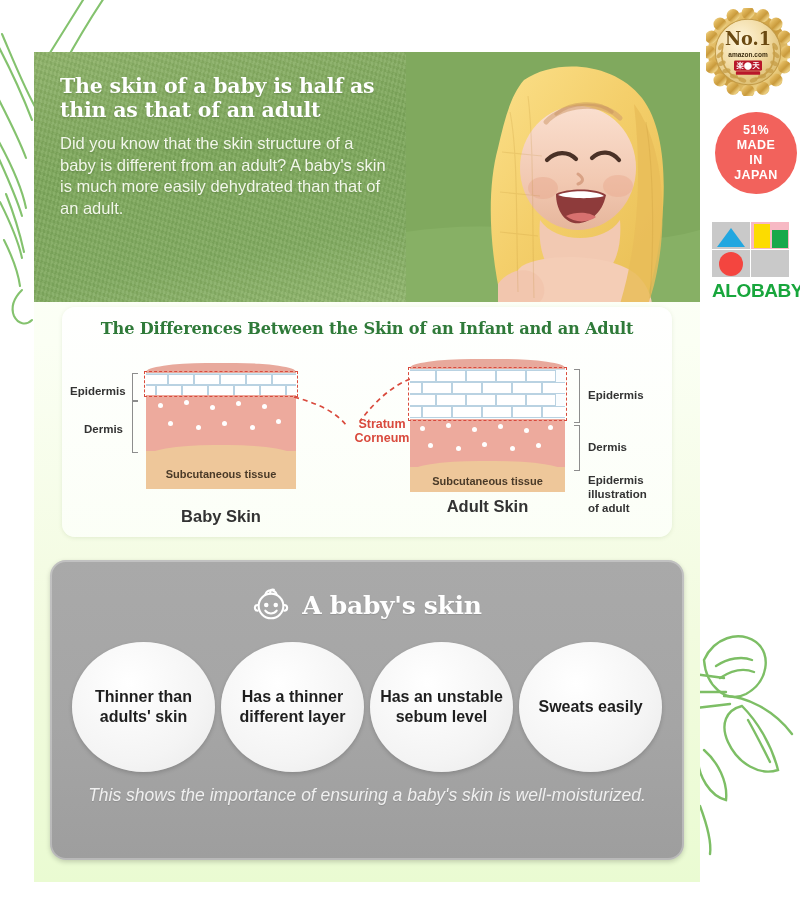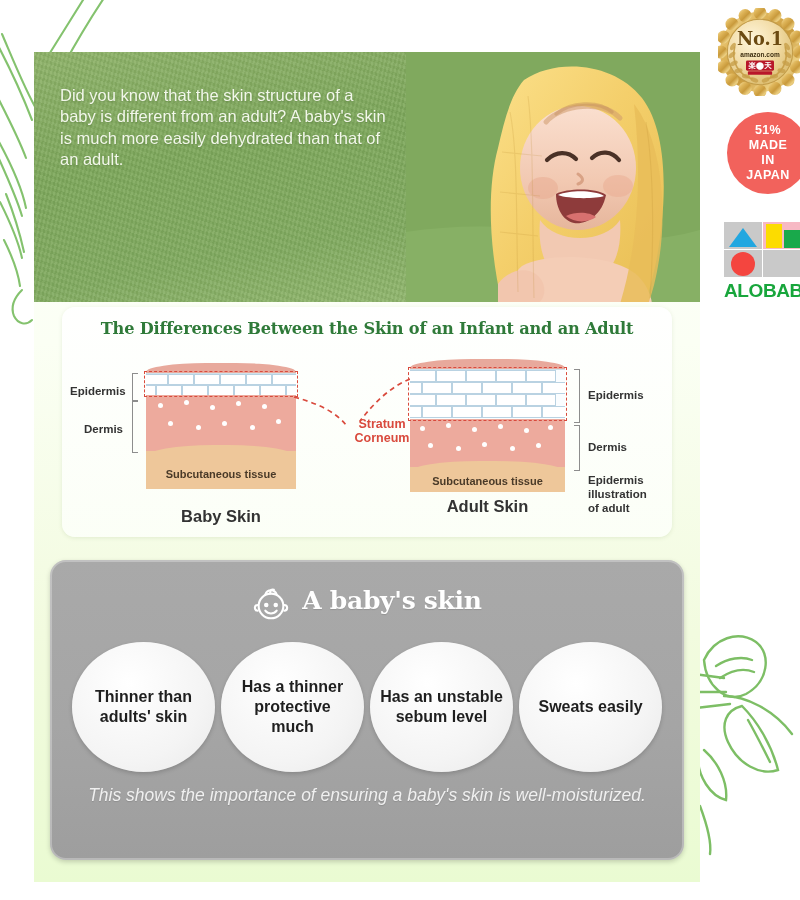--- a/index.html
+++ b/index.html
@@ -97,42 +97,42 @@
   }
   #bio-note{position:absolute;font-size:11.5px;font-weight:bold;color:#333;line-height:1.22;}
 
   
   #gray-panel{
     position:absolute;left:16px;top:508px;width:634px;height:300px;
     background:linear-gradient(180deg,#a9a9a9 0%,#a5a5a5 55%,#9e9e9e 100%);
     border-radius:16px;z-index:6;
     box-shadow:0 2px 5px rgba(0,0,0,.18), inset 0 0 0 2px rgba(255,255,255,.28);
   }
-  #gray-head{display:flex;align-items:flex-start;justify-content:center;gap:12px;margin-top:26px;}
+  #gray-head{display:flex;align-items:center;justify-content:center;gap:12px;margin-top:26px;}
   #gray-title{
     color:#fff;font-family:"DejaVu Serif", serif;font-weight:bold;font-size:25px;letter-spacing:-.3px;
     text-shadow:0 1px 1px rgba(0,0,0,.12);
   }
   #circles{position:absolute;left:22px;top:82px;width:590px;height:130px;display:flex;justify-content:space-between;}
   .bubble{
     width:143px;height:130px;border-radius:50%;
     background:radial-gradient(ellipse at 40% 32%, #ffffff 0%, #f4f4f4 62%, #e9e9e9 100%);
     box-shadow:0 2px 4px rgba(0,0,0,.17);
     display:flex;align-items:center;justify-content:center;text-align:center;
     color:#1f1f1f;font-weight:bold;font-size:16px;line-height:1.26;
     box-sizing:border-box;padding:0 10px;
   }
   #gray-foot{
     position:absolute;left:0;top:224px;width:634px;text-align:center;
     color:#f0f0f0;font-style:italic;font-size:17.5px;line-height:1.28;
     text-shadow:0 1px 1px rgba(0,0,0,.13);
   }
 
   
-  #rail{position:absolute;right:0;top:0;width:100px;height:320px;z-index:20;}
+  #rail{position:absolute;right:12px;top:0;width:100px;height:320px;z-index:20;}
   #medal{position:absolute;left:18px;top:8px;width:84px;height:88px;}
   #japan-badge{
     position:absolute;left:27px;top:112px;width:82px;height:82px;border-radius:50%;
     background:#f2625c;display:flex;flex-direction:column;align-items:center;justify-content:center;
     color:#fff;font-weight:bold;font-size:12.5px;line-height:1.22;letter-spacing:.4px;
   }
   #alobaby{position:absolute;left:24px;top:222px;width:90px;height:82px;}
   #alobaby-mark{position:relative;width:78px;height:56px;}
   .sq{position:absolute;width:38px;height:27px;}
   #alobaby-word{
@@ -236,20 +236,21 @@
           <path d="M122 44 C128 92 126 170 128 246"></path>
           <path d="M240 70 C248 120 248 190 244 246"></path>
           <path d="M96 100 L136 104"></path>
             <path d="M94 140 L134 144"></path>
             <path d="M94 180 L132 184"></path>
         </g>
       </g>
     </svg>
 
     <div id="hero-text">
+      <div class="h-line" id="h-title-1">The skin of a baby is half as thin as that of an adult</div>
       <div id="hero-body">Did you know that the skin structure of a baby is different from an adult? A baby's skin is much more easily dehydrated than that of an adult.</div>
     </div>
   </div>
 
   <div id="diagram-card">
     <div id="diagram-title">The Differences Between the Skin of an Infant and an Adult</div>
 
     <div id="diagram-body">
 
       <span class="lbl" style="left:8px;top:38px;">Epidermis</span>
@@ -381,21 +382,21 @@
           <circle cx="15" cy="20" r="1.3" fill="#ffffff"></circle>
           <circle cx="25" cy="20" r="1.3" fill="#ffffff"></circle>
           <path d="M14 26 C17 30 23 30 26 26"></path>
         </g>
       </svg>
       <div id="gray-title">A baby's skin</div>
     </div>
 
     <div id="circles">
       <div class="bubble">Thinner than adults' skin</div>
-      <div class="bubble">Has a thinner protective much</div>
+      <div class="bubble">Has a thinner different layer</div>
       <div class="bubble">Has an unstable sebum level</div>
       <div class="bubble">Sweats easily</div>
     </div>
 
     <div id="gray-foot">This shows the importance of ensuring a baby's skin is well-moisturized.</div>
   </div>
 </div>
 
 <div id="rail">
 

